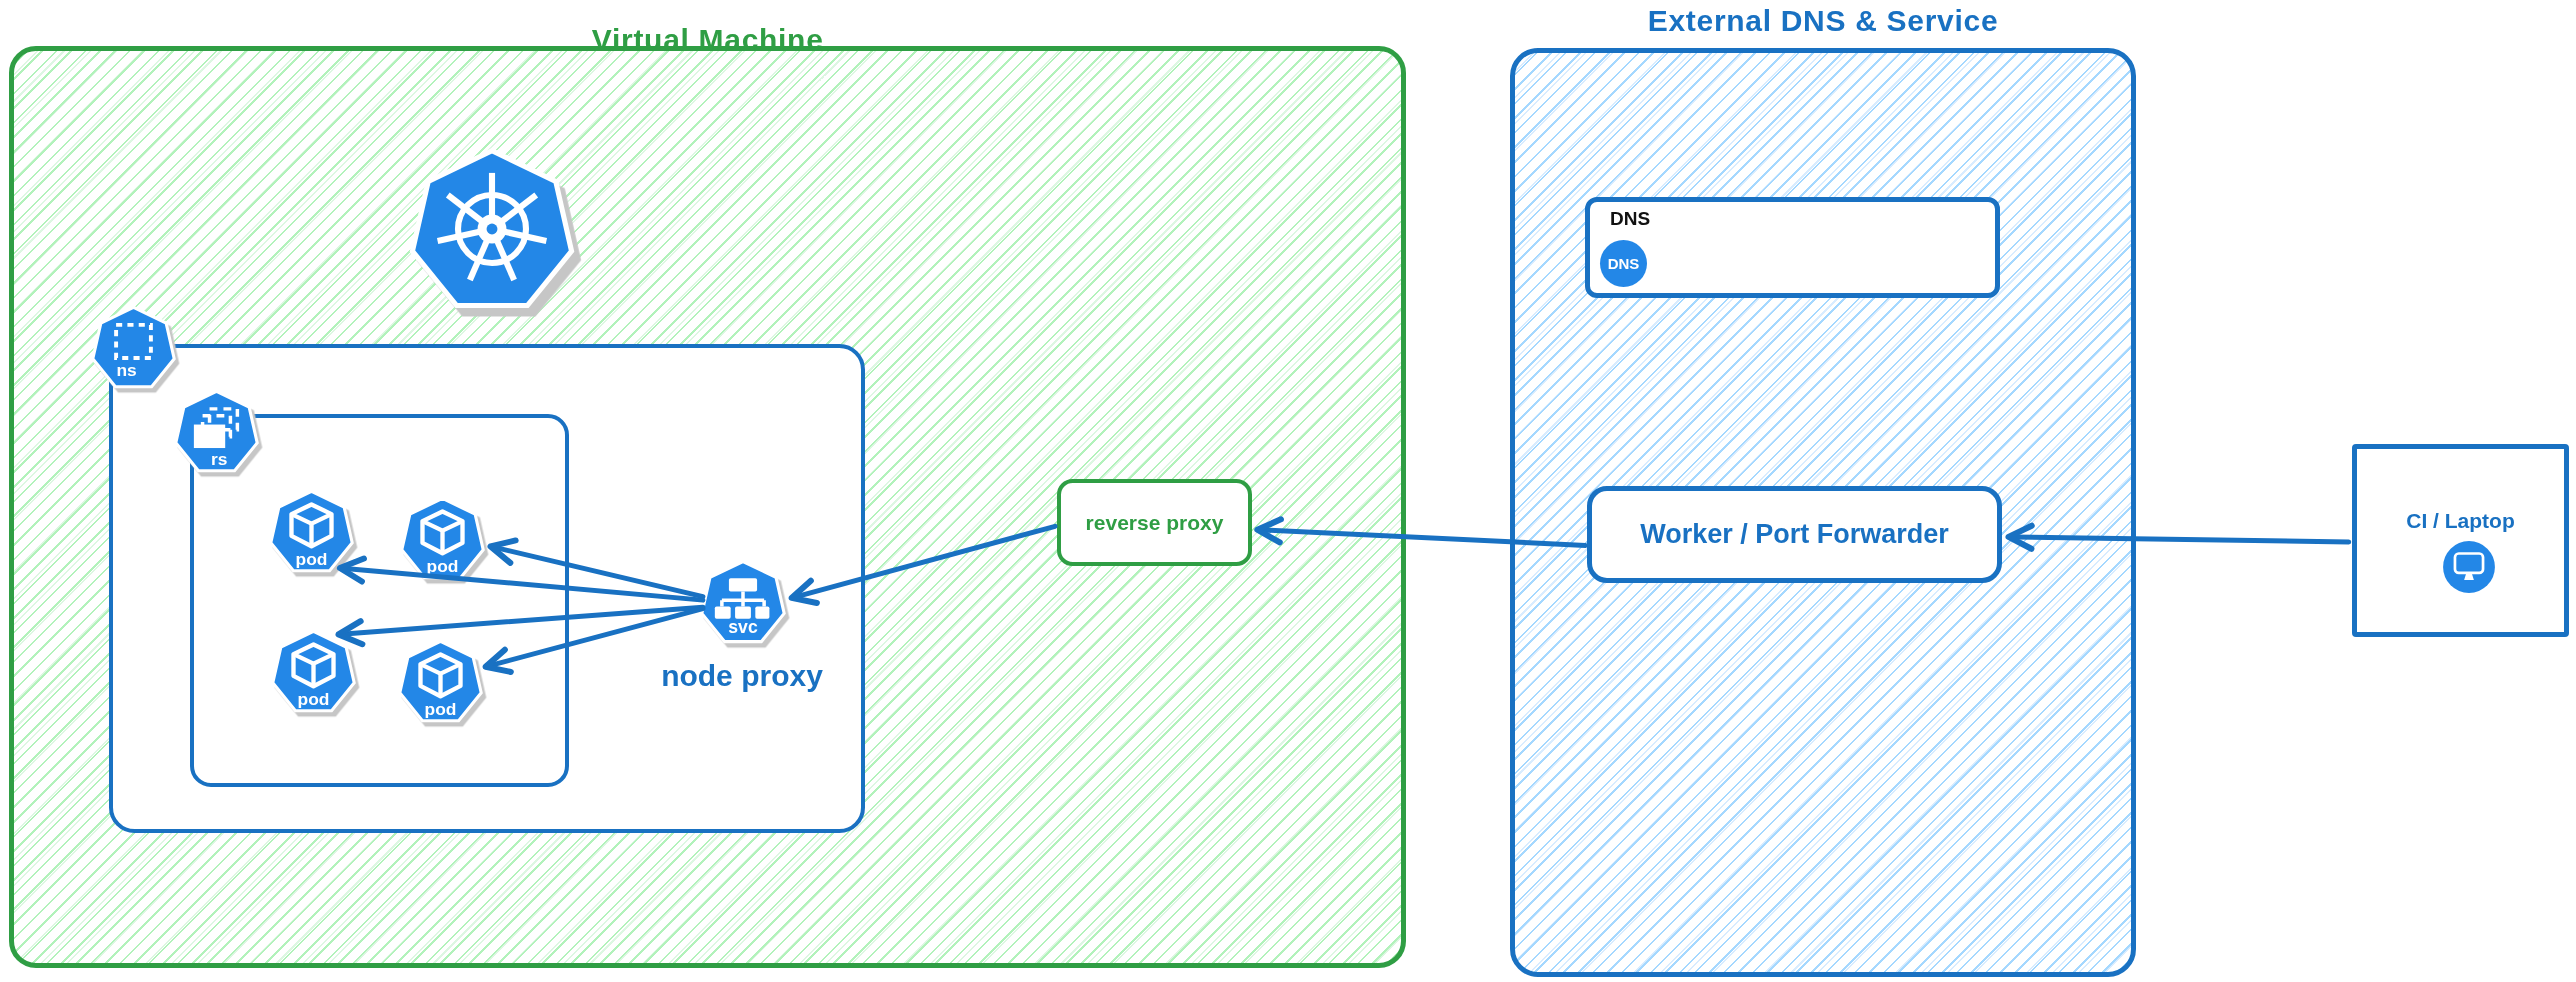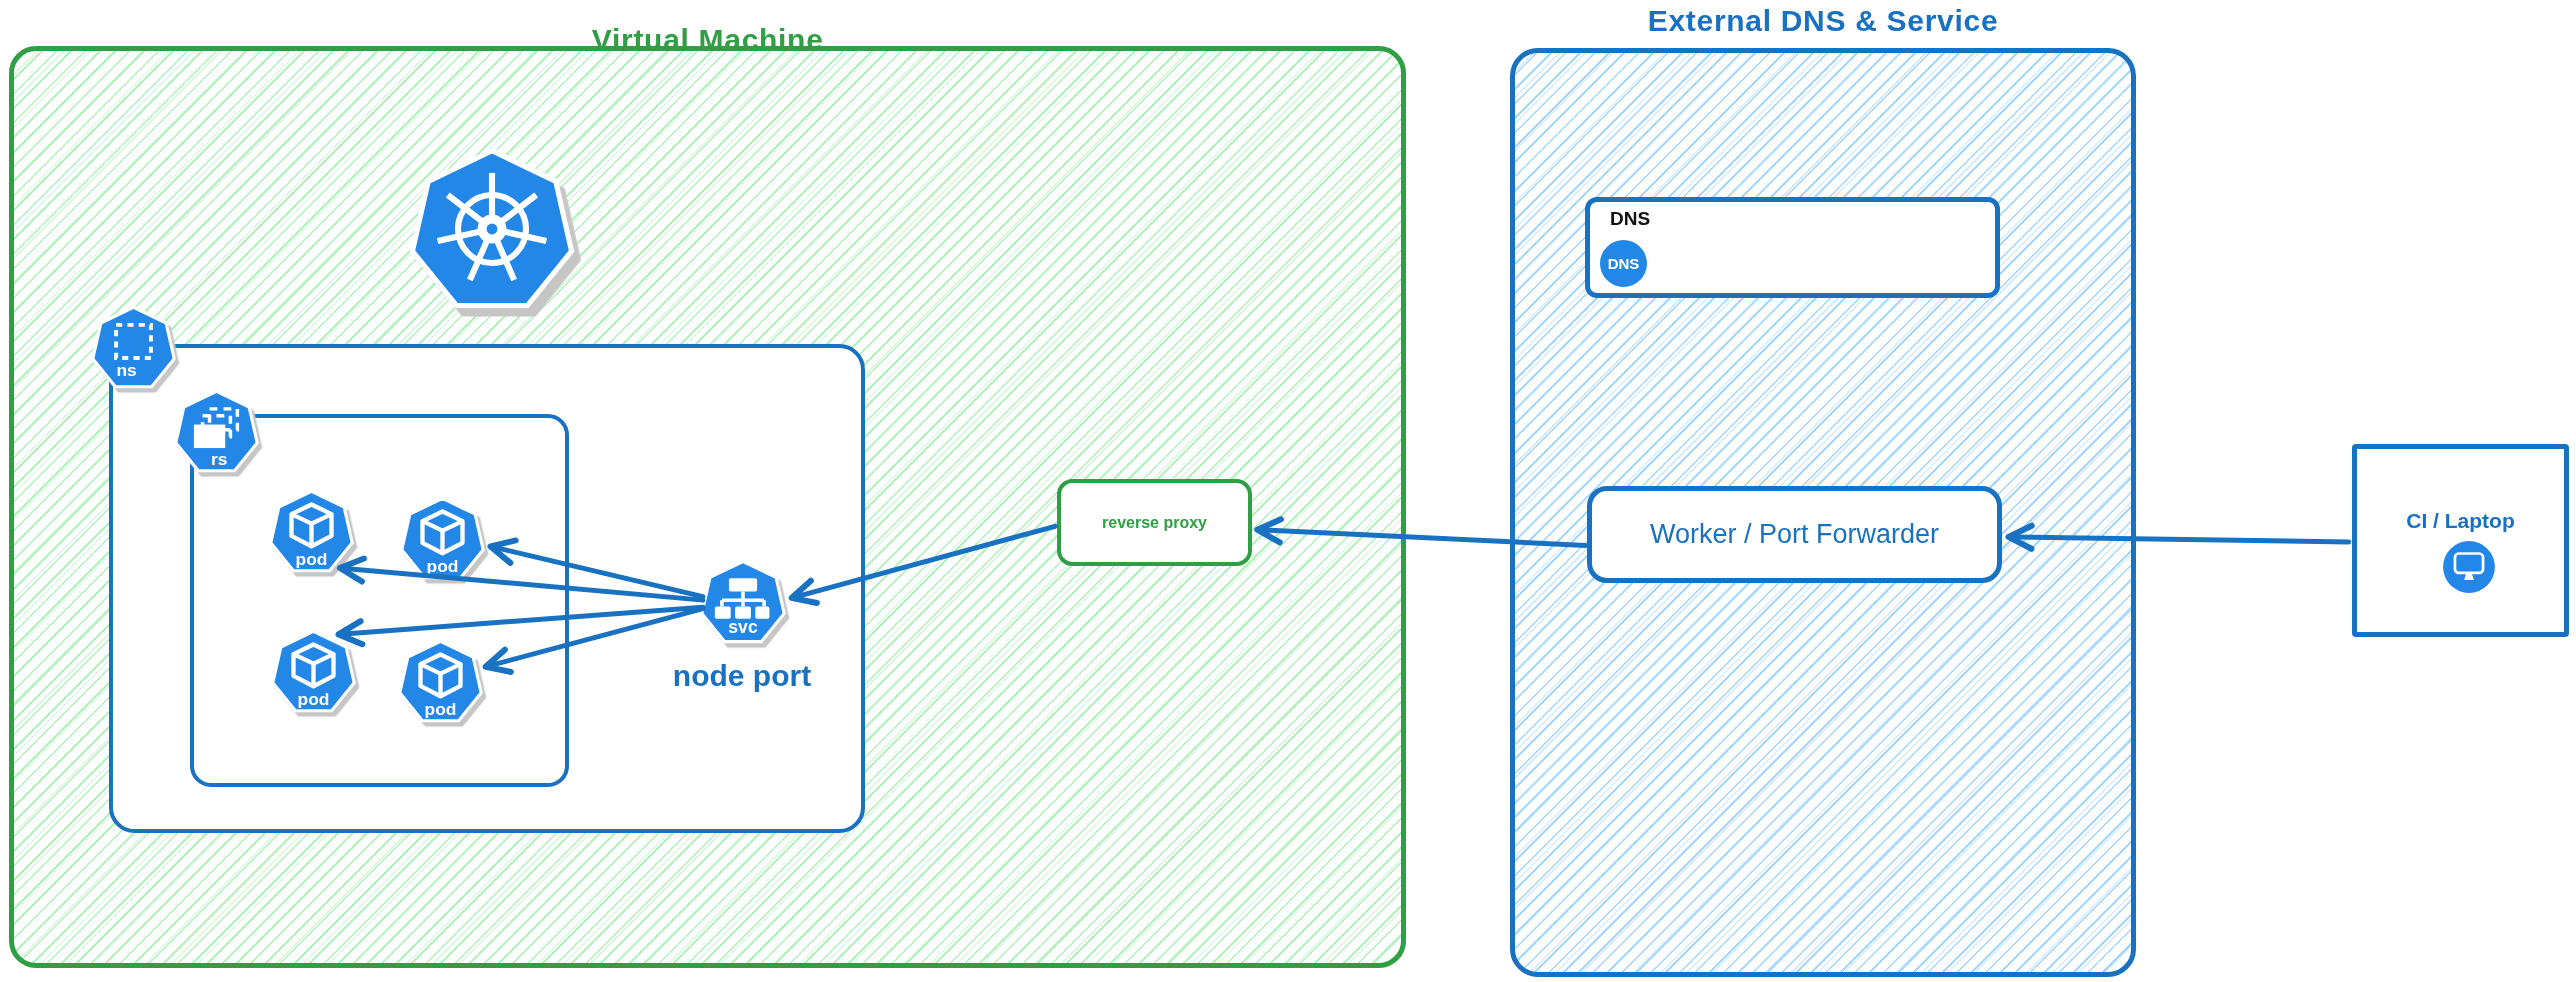--- a/index.html
+++ b/index.html
@@ -31,39 +31,39 @@
   #ext-title{left:1510px;width:626px;top:4px;color:var(--blue,#1971c2);}
   
   .wbox{position:absolute;box-sizing:border-box;background:#fff;z-index:2;}
   #ns-box{left:109px;top:344px;width:756px;height:489px;border:4.3px solid var(--blue,#1971c2);border-radius:25.6px;}
   #rs-box{left:190px;top:414px;width:379px;height:373px;border:4.3px solid var(--blue,#1971c2);border-radius:21px;z-index:3;}
   #rp-box{
     left:1057px;top:479px;width:195px;height:87px;
     border:4.3px solid var(--green,#2f9e44);border-radius:15.6px;z-index:4;
     display:flex;align-items:center;justify-content:center;
   }
-  #rp-box .lbl{color:var(--green,#2f9e44);font-size:16px;font-weight:700;}
+  #rp-box .lbl{color:var(--green,#2f9e44);font-size:21px;font-weight:700;}
   #dns-box{left:1585px;top:197px;width:415px;height:101px;border:5px solid var(--blue,#1971c2);border-radius:12px;z-index:2;}
   .dns-tag{position:absolute;left:20px;top:5.7px;color:#111;font-size:19px;font-weight:700;}
   .dns-circle{
     position:absolute;left:10px;top:38px;width:47px;height:47px;border-radius:50%;
     background:var(--icon-blue,#2387e7);display:flex;align-items:center;justify-content:center;
     color:#fff;font-size:15px;font-weight:700;
   }
   .dns-label{
     position:absolute;left:67px;right:5.7px;top:0;bottom:0;
     display:flex;align-items:center;justify-content:center;
     color:var(--blue,#1971c2);font-size:27px;font-weight:700;
   }
   #worker-box{
     left:1587px;top:486px;width:415px;height:97px;
     border:5px solid var(--blue,#1971c2);border-radius:20px;z-index:2;
     display:flex;align-items:center;justify-content:center;
   }
-  #worker-box .lbl{color:var(--blue,#1971c2);font-size:27px;font-weight:400;}
+  #worker-box .lbl{color:var(--blue,#1971c2);font-size:27px;font-weight:700;}
   #ci-box{left:2352px;top:444px;width:217px;height:193px;border:5.7px solid var(--blue,#1971c2);border-radius:4px;z-index:2;}
   #ci-box .lbl{
     position:absolute;left:0;right:0;top:60px;text-align:center;
     color:var(--blue,#1971c2);font-size:21px;font-weight:700;
   }
   #ci-monitor{position:absolute;left:85px;top:91px;width:54px;height:54px;}
   
   .icon{position:absolute;z-index:4;overflow:visible;}
   .sh{filter:drop-shadow(4px 5px 0 #c6c6c6);}
   .hepta-label{fill:#fff;font-size:20px;font-weight:700;font-family:"Liberation Sans",sans-serif;text-anchor:middle;}
@@ -187,21 +187,21 @@
       <polygon points="50,4 87.5,22 96.8,63 70.8,95 29.2,95 3.2,63 12.5,22" fill="var(--icon-blue,#2387e7)" stroke="#fff" stroke-width="3.5"></polygon>
     </g>
     <rect x="34" y="23" width="32" height="15" rx="2" fill="#fff"></rect>
     <path d="M50 38 V48 M26 48 H74 M26 48 V55 M50 48 V55 M74 48 V55" fill="none" stroke="#fff" stroke-width="4"></path>
     <rect x="18" y="55" width="18" height="14" rx="2" fill="#fff"></rect>
     <rect x="41" y="55" width="18" height="14" rx="2" fill="#fff"></rect>
     <rect x="64" y="55" width="16" height="14" rx="2" fill="#fff"></rect>
     <text x="50" y="85" class="hepta-label">svc</text>
   </svg>
 
-  <div id="node-port">node port</div>
+  <div id="node-port">node proxy</div>
 
   <svg id="arrows" viewBox="0 0 3628 1384" width="2576" height="983">
     <defs>
       <marker id="ah" viewBox="0 0 14 14" refX="11" refY="7" markerWidth="6.5" markerHeight="6.5" orient="auto-start-reverse">
         <path d="M2 2 L12 7 L2 12" fill="none" stroke="#1971c2" stroke-width="2.6" stroke-linecap="round" stroke-linejoin="round"></path>
       </marker>
     </defs>
     <line x1="990" y1="845" x2="482" y2="800" marker-end="url(#ah)"></line>
     <line x1="990" y1="840" x2="694" y2="770" marker-end="url(#ah)"></line>
     <line x1="990" y1="855" x2="480" y2="893" marker-end="url(#ah)"></line>

